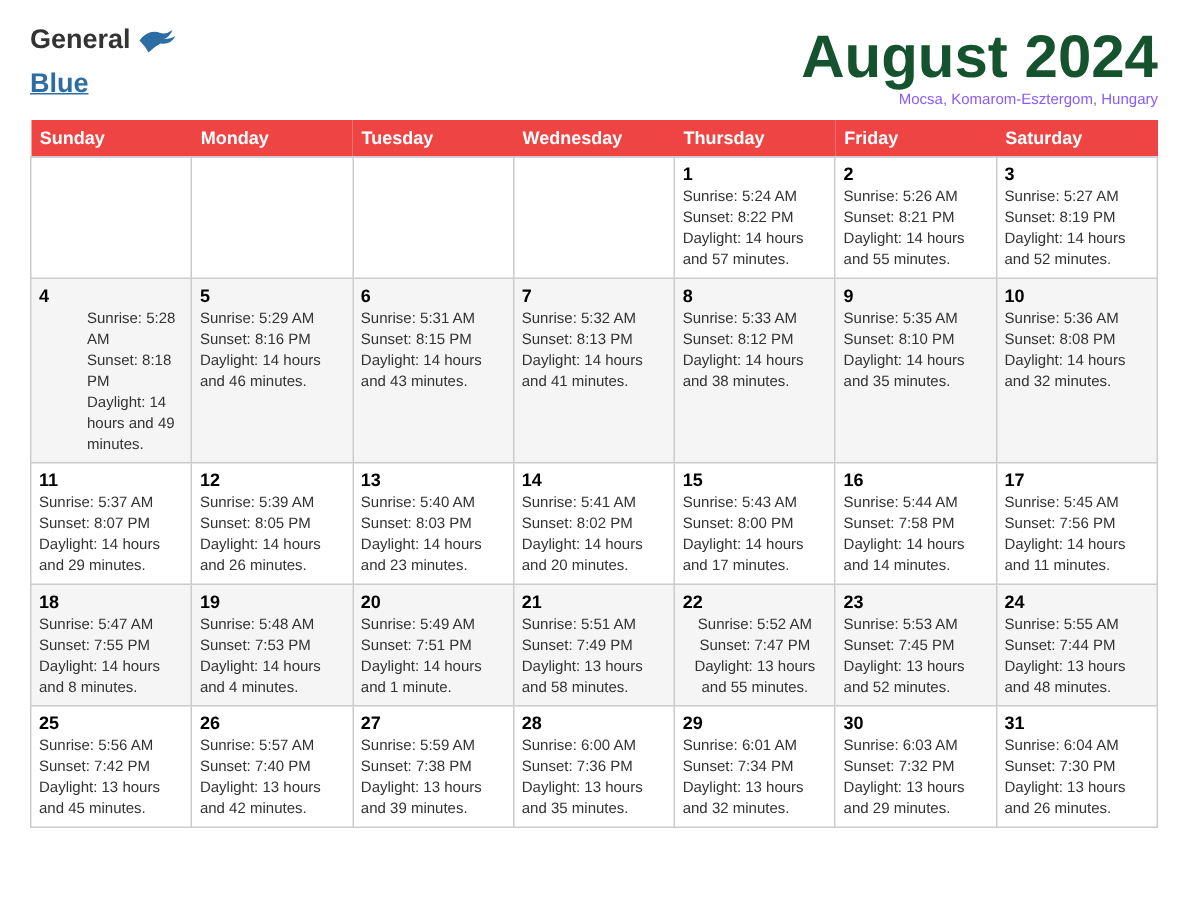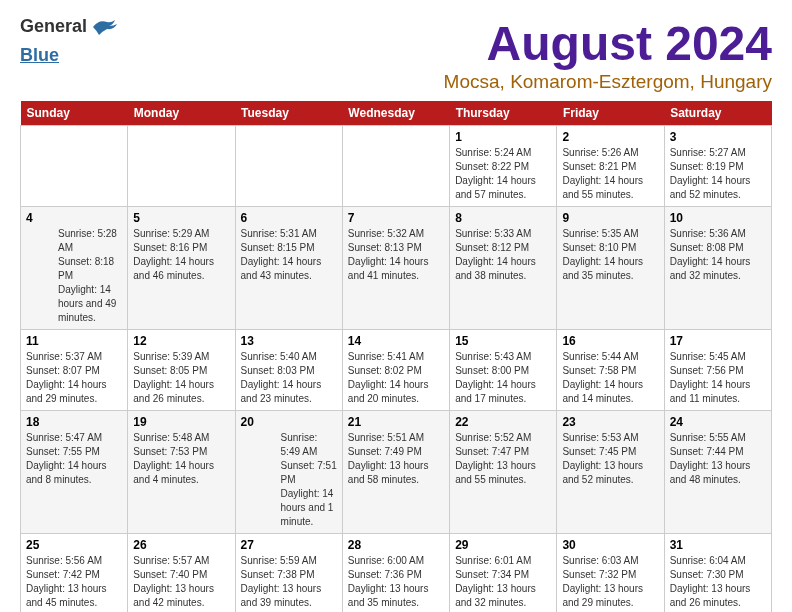--- a/index.html
+++ b/index.html
@@ -23,35 +23,35 @@
       gap: 12px;
     }
     .logo-row {
       display: flex;
       align-items: center;
     }
     .title-area {
       text-align: right;
     }
     .month-year {
-      font-size: 48px;
+      font-size: 40px;
       font-weight: bold;
-      color: #4c1d95;
+      color: #14532d;
     }
     .location {
-      font-size: 19px;
-      color: #a16207;
+      font-size: 10px;
+      color: #8b5cf6;
     }
     table {
       width: 100%;
       border-collapse: collapse;
       font-size: 11px;
     }
     thead tr th {
-      background-color: #b91c1c;
+      background-color: #ef4444;
       color: #fff;
       text-align: left;
       padding: 5px 6px;
       font-size: 12px;
       font-weight: bold;
     }
     tbody tr td {
       border: 1px solid #ccc;
       vertical-align: top;
       padding: 4px 5px;
@@ -228,33 +228,33 @@
 Daylight: 14 hours and 8 minutes.</div>
         </td>
         <td>
           <div class="day-num">19</div>
           <div class="day-info" style="white-space: pre-line;">Sunrise: 5:48 AM
 Sunset: 7:53 PM
 Daylight: 14 hours and 4 minutes.</div>
         </td>
         <td>
           <div class="day-num">20</div>
-          <div class="day-info" style="white-space: pre-line; margin-left: 40px;">Sunrise: 5:49 AM
+          <div class="day-info" style="white-space: pre-line;">Sunrise: 5:49 AM
 Sunset: 7:51 PM
 Daylight: 14 hours and 1 minute.</div>
         </td>
         <td>
           <div class="day-num">21</div>
           <div class="day-info" style="white-space: pre-line;">Sunrise: 5:51 AM
 Sunset: 7:49 PM
 Daylight: 13 hours and 58 minutes.</div>
         </td>
         <td>
           <div class="day-num">22</div>
-          <div class="day-info" style="white-space: pre-line;">Sunrise: 5:52 AM
+          <div class="day-info" style="white-space: pre-line; text-align: center;">Sunrise: 5:52 AM
 Sunset: 7:47 PM
 Daylight: 13 hours and 55 minutes.</div>
         </td>
         <td>
           <div class="day-num">23</div>
           <div class="day-info" style="white-space: pre-line;">Sunrise: 5:53 AM
 Sunset: 7:45 PM
 Daylight: 13 hours and 52 minutes.</div>
         </td>
         <td>

